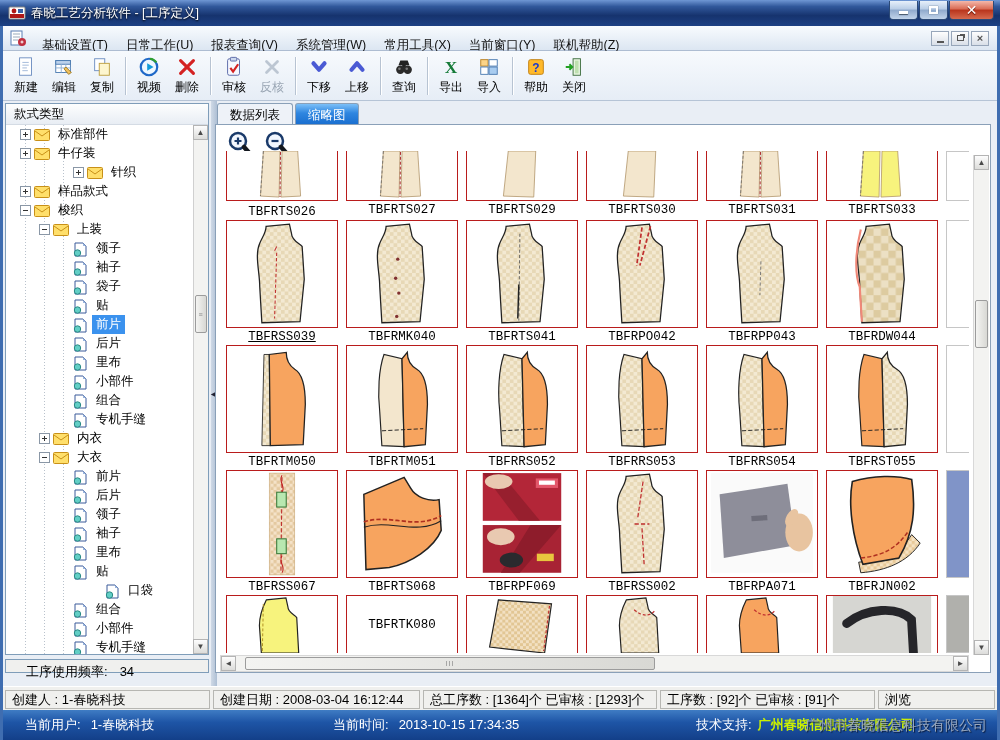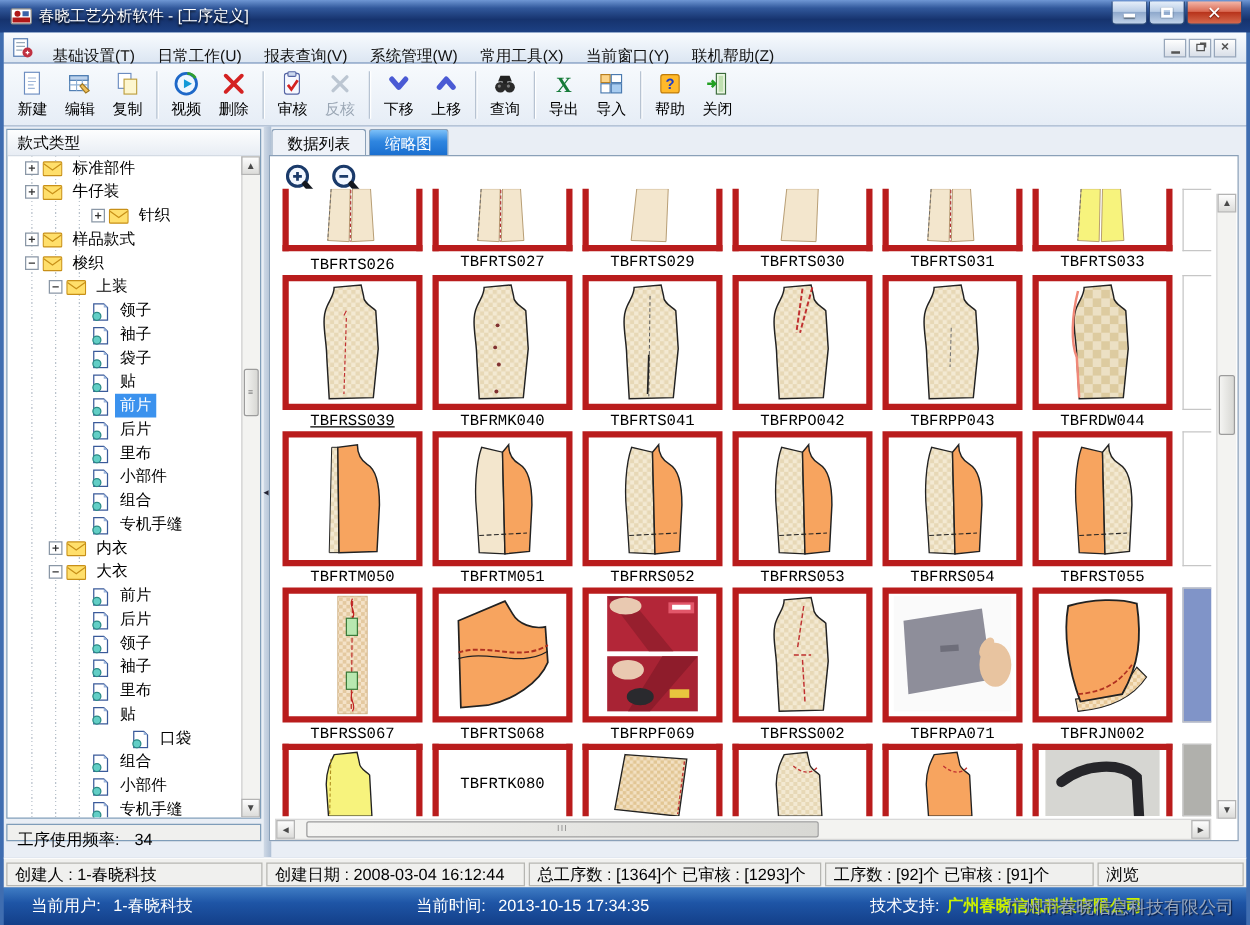--- a/index.html
+++ b/index.html
@@ -63,38 +63,38 @@
   .expander { width:11px; height:11px; border:1px solid #8a97a6; background:#fff; position:relative; flex:none; margin-right:3px; }
   .expander::before { content:""; position:absolute; left:2px; top:4px; width:5px; height:1px; background:#333; }
   .expander.plus::after { content:""; position:absolute; left:4px; top:2px; width:1px; height:5px; background:#333; }
   .exp-space { width:14px; flex:none; }
   .ticon { width:16px; height:14px; flex:none; margin-right:4px; }
   .tlabel { padding:1px 4px; }
   .trow.selected .tlabel { background:#3b92ee; color:#fff; }
   .trow.selected { background:linear-gradient(to right, transparent 0, transparent 0); }
   .tree-scroll { position:absolute; right:0; top:21px; width:15px; bottom:0; background:#f3f3f1; border-left:1px solid #d0d0d0; }
   .side-footer { position:absolute; left:2px; top:558px; width:204px; height:14px;
-    background:#f0f0ee; border:1px solid #7f9db9; font-size:13px; line-height:23px; padding-left:8px; }
+    background:#f0f0ee; border:1px solid #7f9db9; font-size:13px; line-height:23px; padding-left:20px; }
   .side-footer b { font-weight:normal; margin-left:12px; }
 
   
   .splitter { position:absolute; left:208px; top:0; width:6px; height:585px;
     background:linear-gradient(to right,#cfd9e6,#aebfd4); }
   .splitter .arr { position:absolute; left:-2px; top:288px; font-size:9px; color:#223; }
 
   
   .tabs { position:absolute; left:214px; top:2px; height:21px; display:flex; }
   .tab { font-size:12.5px; padding:3px 12px 2px; border:1px solid #8aa0b8; border-bottom:none;
     border-radius:3px 3px 0 0; margin-right:2px; background:#eef2f8; color:#000; }
   .tab.active { background:linear-gradient(#7cc0f8,#2f86e0 45%,#1a6fd0); color:#fff; }
 
   .canvas { position:absolute; left:212px; top:23px; width:776px; height:549px;
     background:#fff; border:1px solid #8aa0b8; }
   .zoombtn { position:absolute; top:5px; width:30px; height:30px; }
-  .cell-box { position:absolute; width:112px; background:#fff; border:5px solid #b91c1c; overflow:hidden; }
+  .cell-box { position:absolute; width:112px; background:#fff; border:1px solid #b91c1c; overflow:hidden; }
   .cell-box.noTop { border-top:none; }
   .cell-box.noBot { border-bottom:none; }
   .cell-label { position:absolute; width:112px; height:15px; text-align:center;
     font-family:"Liberation Mono","DejaVu Sans Mono",monospace; font-size:12.5px; color:#000; }
   .cell-text-inner { display:flex; width:100%; height:100%; align-items:center; justify-content:center;
     font-family:"Liberation Mono","DejaVu Sans Mono",monospace; font-size:12.5px; }
   .sliver { position:absolute; width:23px; border:1px solid #c6c6c6; border-right:none; }
 
   
   .vscroll { background:#f3f3f1; }

